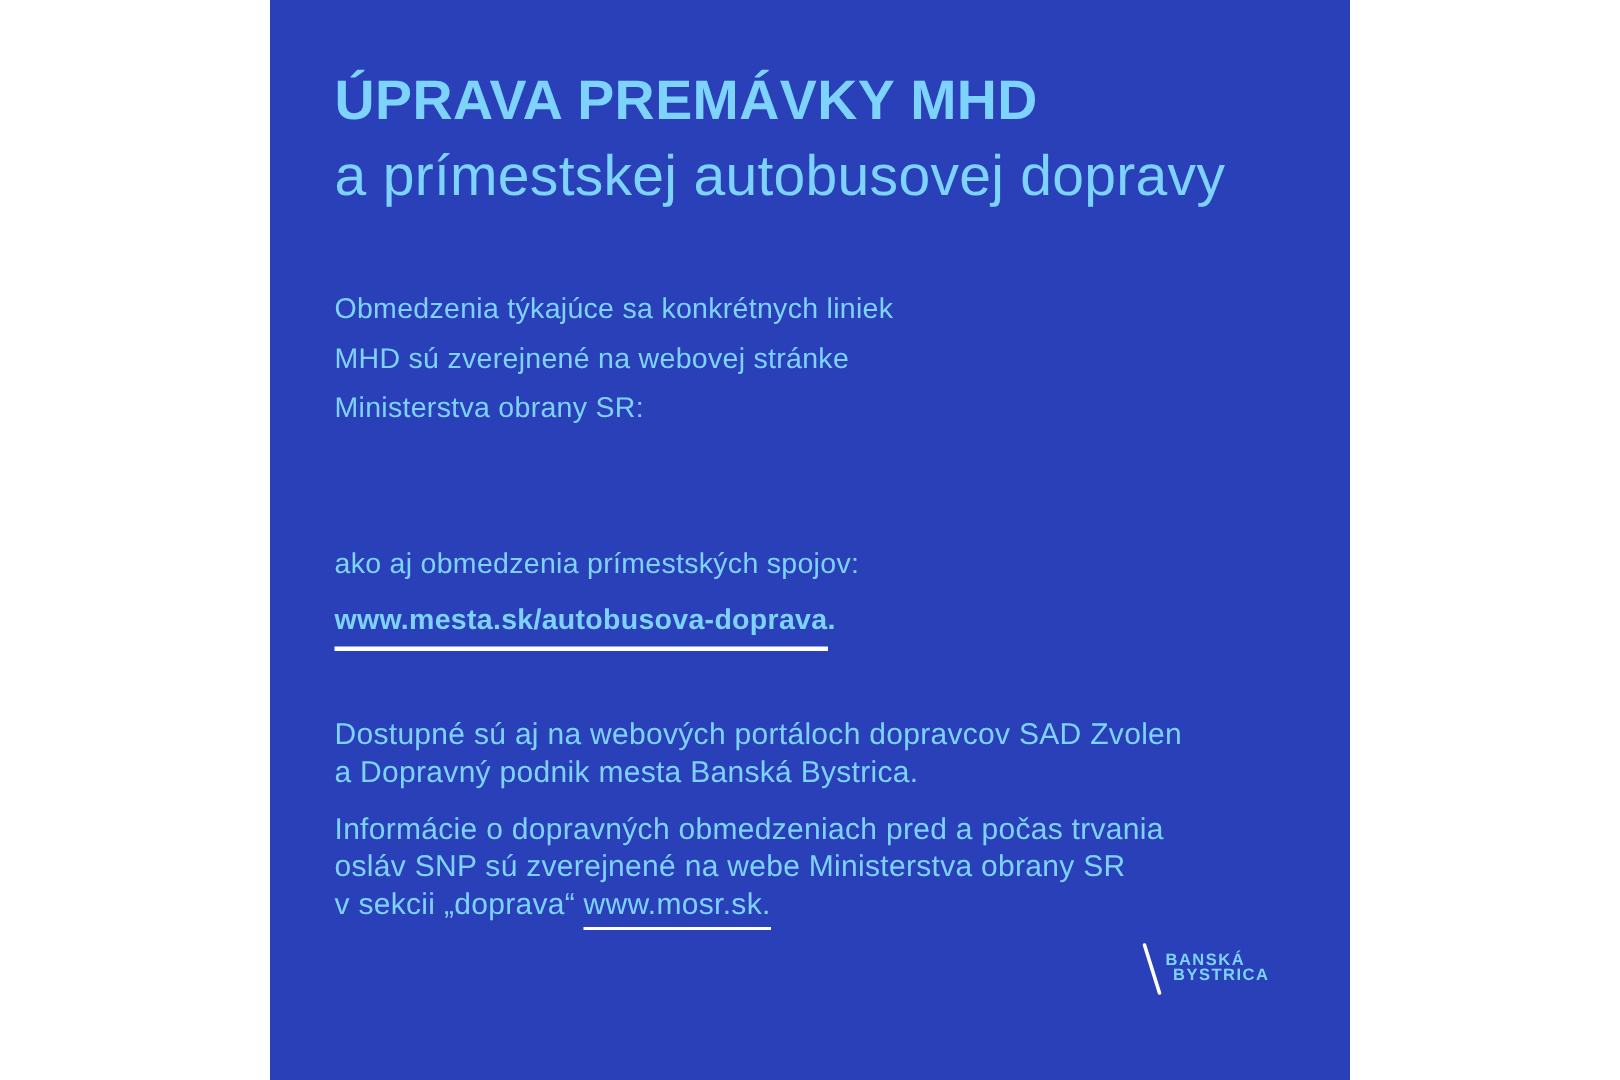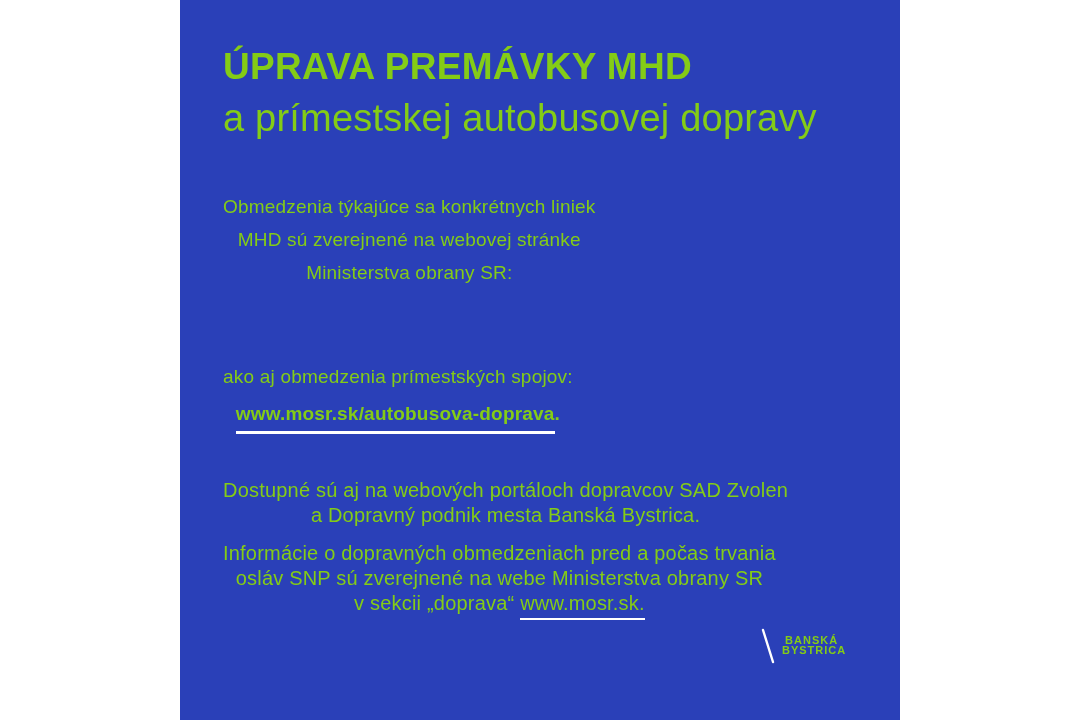--- a/index.html
+++ b/index.html
@@ -76,34 +76,34 @@
     font-size: 11px;
     font-weight: 700;
     letter-spacing: 1px;
     line-height: 9.5px;
   }
   .logo-line2 { margin-left: 5px; }
 </style>
 </head>
 <body style="background: rgb(255, 255, 255);">
 
-<div class="poster" style="background: rgb(42, 64, 184); color: #84cc16; text-align: center;">
+<div class="poster" style="background: rgb(42, 64, 184); color: #7dd3fc;">
 
   <h1 class="abs title">ÚPRAVA PREMÁVKY MHD</h1>
   <div class="abs subtitle">a prímestskej autobusovej dopravy</div>
 
   <div class="abs para para1">
     <div>Obmedzenia týkajúce sa konkrétnych liniek</div>
     <div>MHD sú zverejnené na webovej stránke</div>
     <div>Ministerstva obrany SR:</div>
   </div>
 
   <div class="abs para para2">
     <div>ako aj obmedzenia prímestských spojov:</div>
-    <div class="link-line"><span class="link">www.mosr.sk/autobusova-doprava</span><span>.</span></div>
+    <div class="link-line"><span class="link">www.mesta.sk/autobusova-doprava</span><span>.</span></div>
   </div>
 
   <div class="abs note note1">
     <div>Dostupné sú aj na webových portáloch dopravcov SAD Zvolen</div>
     <div>a Dopravný podnik mesta Banská Bystrica.</div>
   </div>
 
   <div class="abs note note2">
     <div>Informácie o dopravných obmedzeniach pred a počas trvania</div>
     <div>osláv SNP sú zverejnené na webe Ministerstva obrany SR</div>

